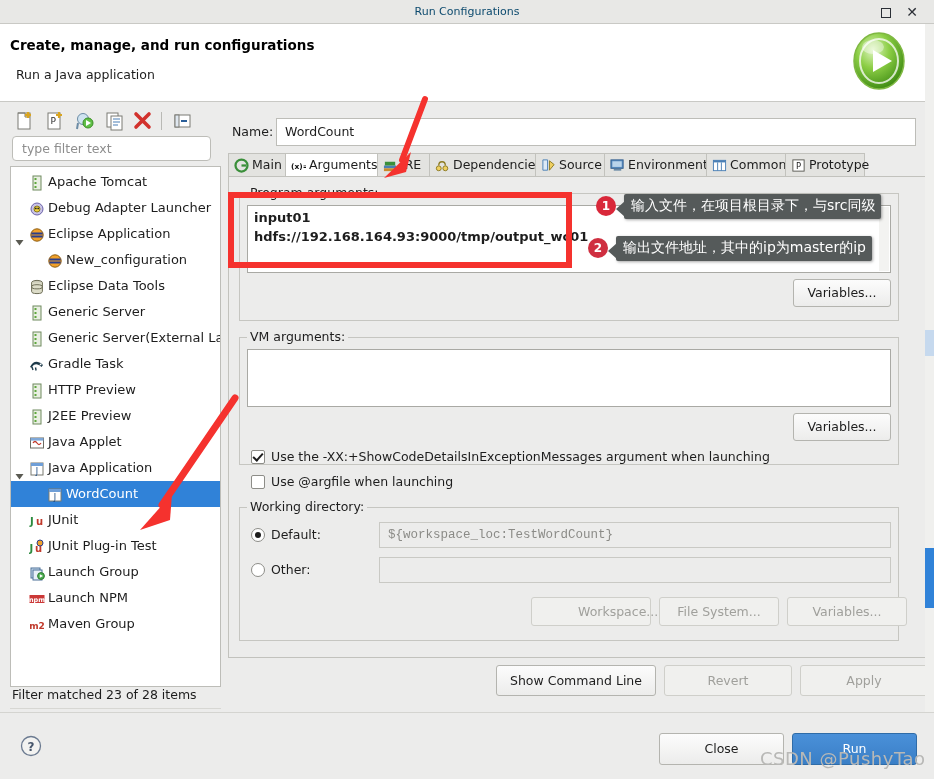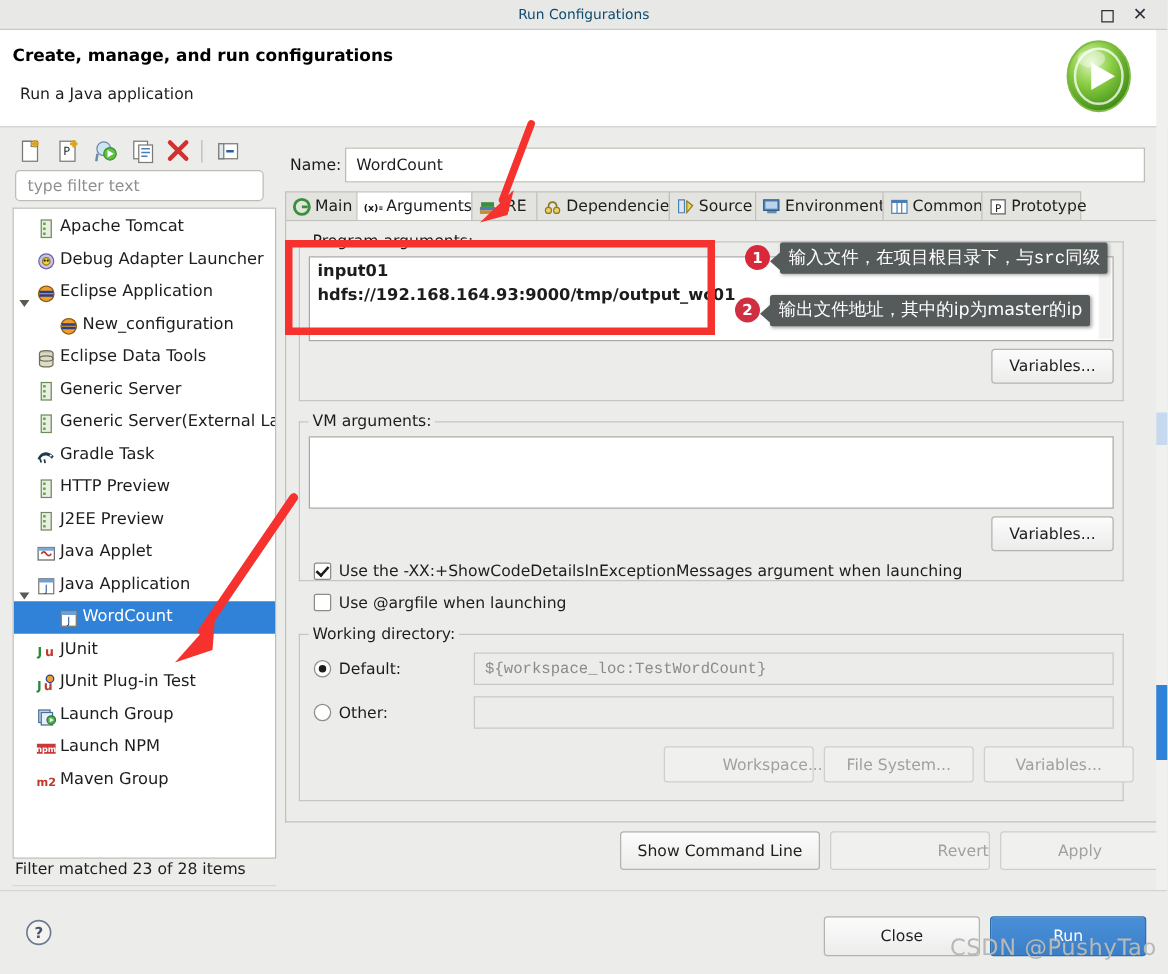--- a/index.html
+++ b/index.html
@@ -563,21 +563,21 @@
         </div>
         <div class="btn disabled" style="left:548px;top:90px;width:120px;height:29px;line-height:27px;">
           <span>Variables...</span>
         </div>
       </div>
     </div>
 
     <div class="btn" style="left:268px;top:557px;width:160px;height:31px;line-height:29px;">
       <span>Show Command Line</span>
     </div>
-    <div class="btn disabled" style="left:436px;top:557px;width:128px;height:31px;line-height:29px;text-align:right;">
+    <div class="btn disabled" style="left:436px;top:557px;width:128px;height:31px;line-height:29px;">
       <span>Revert</span>
     </div>
     <div class="btn disabled" style="left:572px;top:557px;width:128px;height:31px;line-height:29px;">
       <span>Apply</span>
     </div>
   </div>
 
   <div class="sep-line"></div>
   <div class="bottombar">
     <div class="helpico" style="left:20px;top:17px;position:absolute;">
@@ -607,21 +607,21 @@
 
     <g>
       <path d="M235,398 L162,505" stroke="#f5322e" stroke-width="7" stroke-linecap="round"></path>
       <polygon points="140,530 172,494 170,520" fill="#f5322e"></polygon>
     </g>
   </svg>
 
   <div class="redbox" style="left:228px;top:192px;width:344px;height:76px;"></div>
 
   <div class="numcircle" style="left:596px;top:196px;">1</div>
-  <div class="callout" style="left:624px;top:194px;font-family:Liberation Mono, monospace;">
+  <div class="callout" style="left:624px;top:194px;">
     <span class="tail"></span>
     <span>输入文件，在项目根目录下，与src同级</span>
   </div>
 
   <div class="numcircle n2" style="left:588px;top:238px;">2</div>
   <div class="callout" style="left:616px;top:236px;">
     <span class="tail"></span>
     <span>输出文件地址，其中的ip为master的ip</span>
   </div>
 

